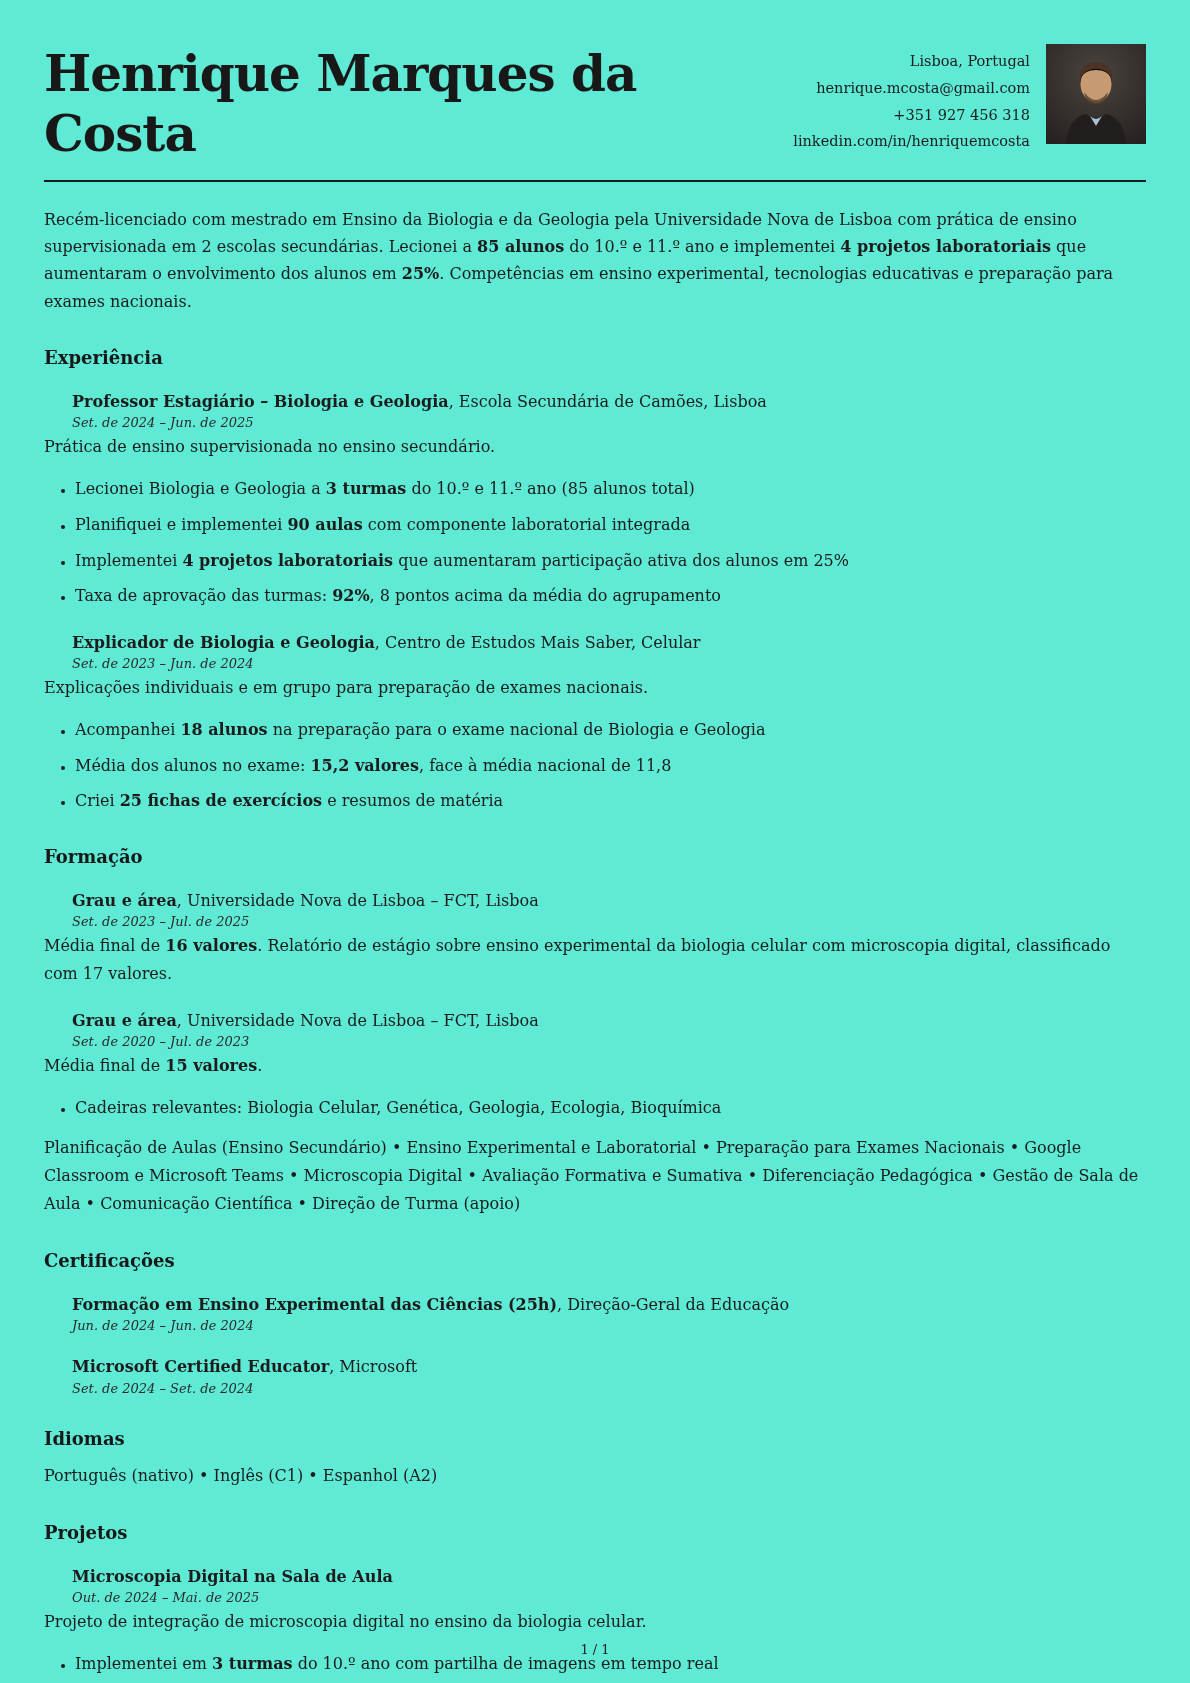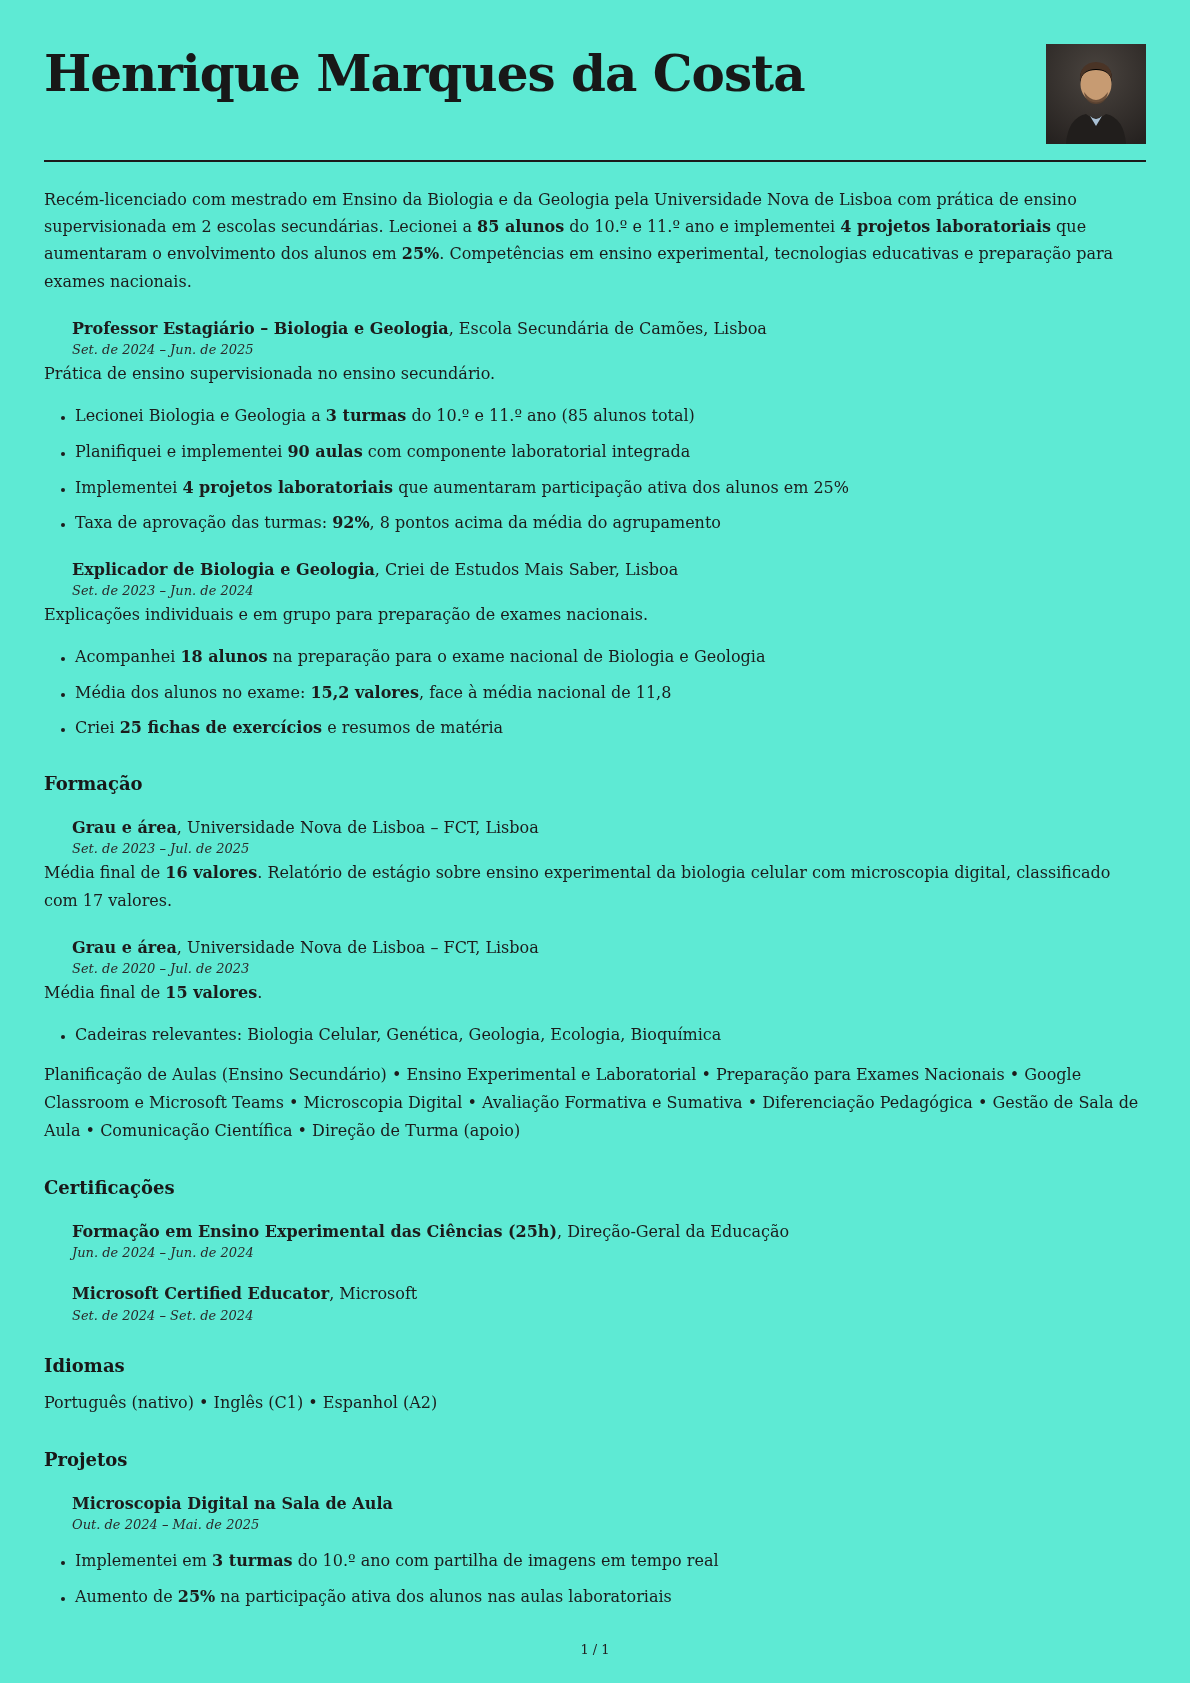--- a/index.html
+++ b/index.html
@@ -78,20 +78,26 @@
 </head>
 <body>
 
 <div class="page">
 
   <div class="header">
     <div class="header-left">
       <h1 class="name">Henrique Marques da Costa</h1>
     </div>
     <div class="header-right">
+      <div class="contact">
+        <div>Lisboa, Portugal</div>
+        <div>henrique.mcosta@gmail.com</div>
+        <div>+351 927 456 318</div>
+        <div>linkedin.com/in/henriquemcosta</div>
+      </div>
       <div class="photo">
         <svg viewBox="0 0 100 100" aria-hidden="true">
           <defs>
             <radialGradient id="bgGlow" cx="50%" cy="30%" r="80%">
               <stop offset="0%" stop-color="#4a443f"></stop>
               <stop offset="100%" stop-color="#262220"></stop>
             </radialGradient>
           </defs>
           <rect width="100" height="100" fill="url(#bgGlow)"></rect>
           <ellipse cx="50" cy="40" rx="15.5" ry="18.5" fill="#c79b72"></ellipse>
@@ -104,36 +110,37 @@
       </div>
     </div>
   </div>
 
   <hr class="rule">
 
   <p class="summary"><span>Recém-licenciado com mestrado em Ensino da Biologia e da Geologia pela Universidade Nova de Lisboa com prática de ensino supervisionada em 2 escolas secundárias. Lecionei a </span><span class="b">85 alunos</span><span> do 10.º e 11.º ano e implementei </span><span class="b">4 projetos laboratoriais</span><span> que aumentaram o envolvimento dos alunos em </span><span class="b">25%</span><span>. Competências em ensino experimental, tecnologias educativas e preparação para exames nacionais.</span></p>
 
   <div>
       <section class="section">
+        <h2 class="section-title">Experiência</h2>
         <div class="entry">
           <div class="entry-head">
             <p class="entry-title"><span class="b">Professor Estagiário – Biologia e Geologia</span><span>, Escola Secundária de Camões, Lisboa</span></p>
             <span class="entry-date">Set. de 2024 – Jun. de 2025</span>
           </div>
           <p class="entry-desc"><span>Prática de ensino supervisionada no ensino secundário.</span></p>
           <ul class="bullets">
             <li><span>Lecionei Biologia e Geologia a </span><span class="b">3 turmas</span><span> do 10.º e 11.º ano (85 alunos total)</span></li>
             <li><span>Planifiquei e implementei </span><span class="b">90 aulas</span><span> com componente laboratorial integrada</span></li>
             <li><span>Implementei </span><span class="b">4 projetos laboratoriais</span><span> que aumentaram participação ativa dos alunos em 25%</span></li>
             <li><span>Taxa de aprovação das turmas: </span><span class="b">92%</span><span>, 8 pontos acima da média do agrupamento</span></li>
           </ul>
         </div>
         <div class="entry">
           <div class="entry-head">
-            <p class="entry-title"><span class="b">Explicador de Biologia e Geologia</span><span>, Criei de Estudos Mais Saber, Lisboa</span></p>
+            <p class="entry-title"><span class="b">Explicador de Biologia e Geologia</span><span>, Centro de Estudos Mais Saber, Celular</span></p>
             <span class="entry-date">Set. de 2023 – Jun. de 2024</span>
           </div>
           <p class="entry-desc"><span>Explicações individuais e em grupo para preparação de exames nacionais.</span></p>
           <ul class="bullets">
             <li><span>Acompanhei </span><span class="b">18 alunos</span><span> na preparação para o exame nacional de Biologia e Geologia</span></li>
             <li><span>Média dos alunos no exame: </span><span class="b">15,2 valores</span><span>, face à média nacional de 11,8</span></li>
             <li><span>Criei </span><span class="b">25 fichas de exercícios</span><span> e resumos de matéria</span></li>
           </ul>
         </div>
       </section>
@@ -179,20 +186,21 @@
         <h2 class="section-title">Idiomas</h2>
         <p class="inline-list"><span>Português (nativo) • Inglês (C1) • Espanhol (A2)</span></p>
       </section>
       <section class="section">
         <h2 class="section-title">Projetos</h2>
         <div class="entry">
           <div class="entry-head">
             <p class="entry-title"><span class="b">Microscopia Digital na Sala de Aula</span></p>
             <span class="entry-date">Out. de 2024 – Mai. de 2025</span>
           </div>
+          <p class="entry-desc"><span>Projeto de integração de microscopia digital no ensino da biologia celular.</span></p>
           <ul class="bullets">
             <li><span>Implementei em </span><span class="b">3 turmas</span><span> do 10.º ano com partilha de imagens em tempo real</span></li>
             <li><span>Aumento de </span><span class="b">25%</span><span> na participação ativa dos alunos nas aulas laboratoriais</span></li>
           </ul>
         </div>
       </section>
     </div>
 
   <div class="footer">1 / 1</div>
 

